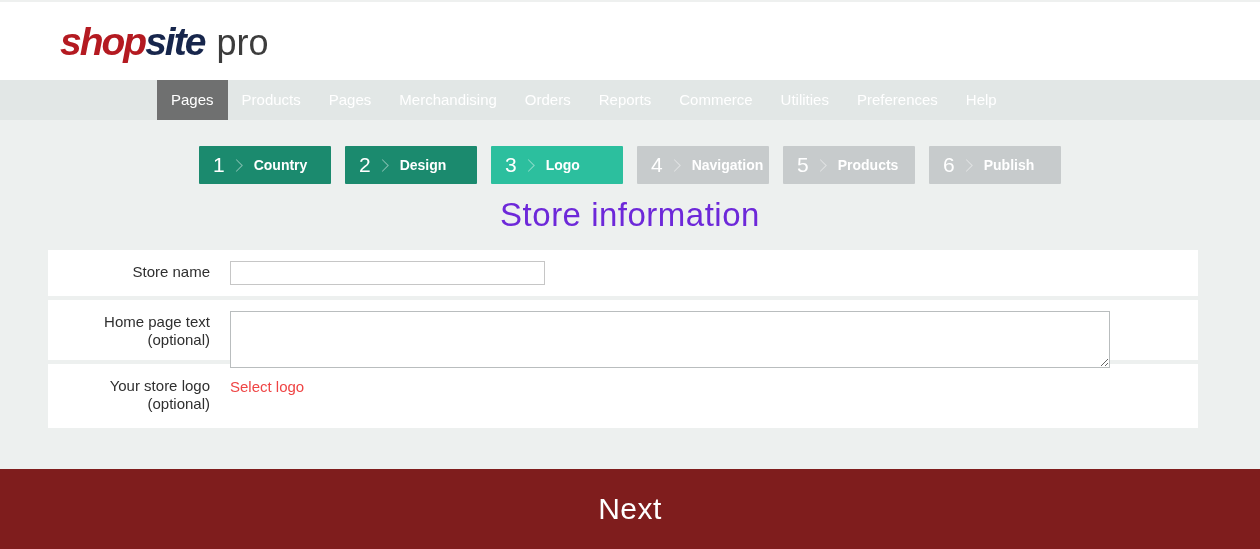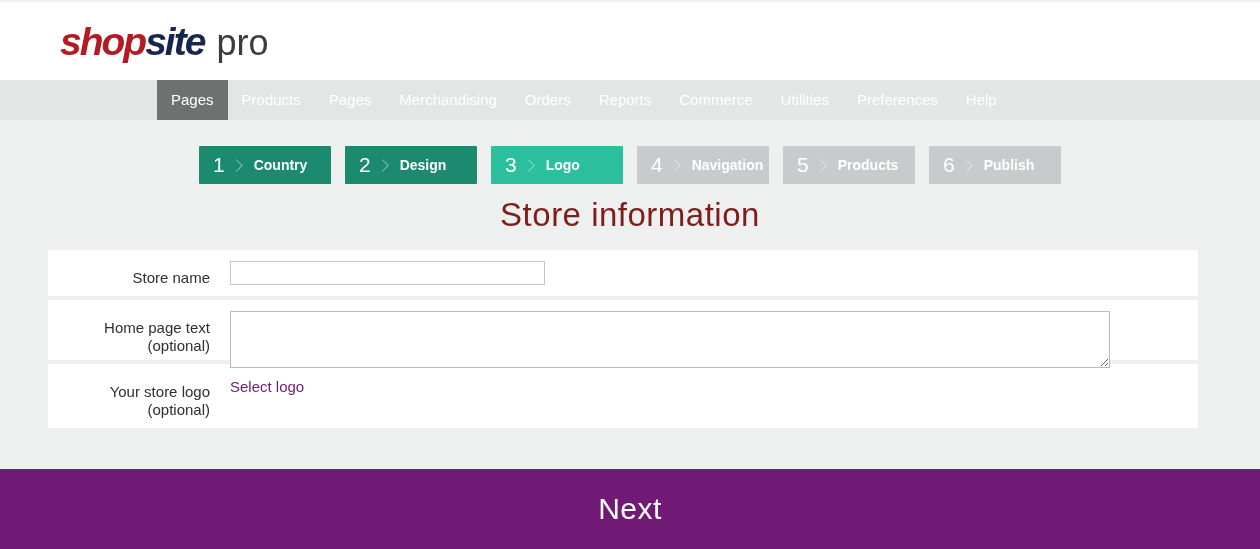--- a/index.html
+++ b/index.html
@@ -72,21 +72,21 @@
     margin-left: 7px;
     flex: none;
   }
   .step-label { font-size: 14px; font-weight: bold; margin-left: 13px; text-align: right; }
 
   
   .page-title {
     text-align: center;
     font-size: 33px;
     font-weight: 300;
-    color: #7f1d1d;
+    color: #6d28d9;
     margin: 12px 0 0 0;
     letter-spacing: 0.5px;
   }
 
   
   .panel {
     position: absolute;
     left: 48px;
     top: 250px;
     width: 1150px;
@@ -95,21 +95,21 @@
     background: #ffffff;
     display: flex;
     margin-bottom: 4px;
   }
   .row-store-name { height: 46px; }
   .row-home-text  { height: 60px; }
   .row-store-logo { height: 64px; }
   .label-col {
     width: 162px;
     text-align: right;
-    padding-top: 19px;
+    padding-top: 13px;
     font-size: 15px;
     color: #2f2f2f;
     line-height: 18px;
     flex: none;
   }
   .field-col { margin-left: 20px; padding-top: 11px; flex: 1; }
   .text-input {
     width: 315px; height: 24px;
     border: 1px solid #c6c6c6;
     background: #ffffff;
@@ -124,32 +124,32 @@
     background: #ffffff;
     font-family: "Liberation Sans", sans-serif;
     font-size: 14px;
     padding: 4px 6px;
     resize: both;
     outline: none;
   }
   .select-logo-link {
     display: inline-block;
     padding-top: 3px;
-    color: #701a75;
+    color: #ef4444;
     font-size: 15px;
     text-decoration: none;
     cursor: pointer;
   }
 
   
   .next-bar {
     position: absolute;
     left: 0; right: 0; bottom: 0;
     height: 80px;
-    background: #701a75;
+    background: #7f1d1d;
     color: #ffffff;
     font-size: 30px;
     font-weight: 300;
     display: flex;
     align-items: center;
     justify-content: center;
     cursor: pointer;
     letter-spacing: 0.5px;
   }
 </style>

